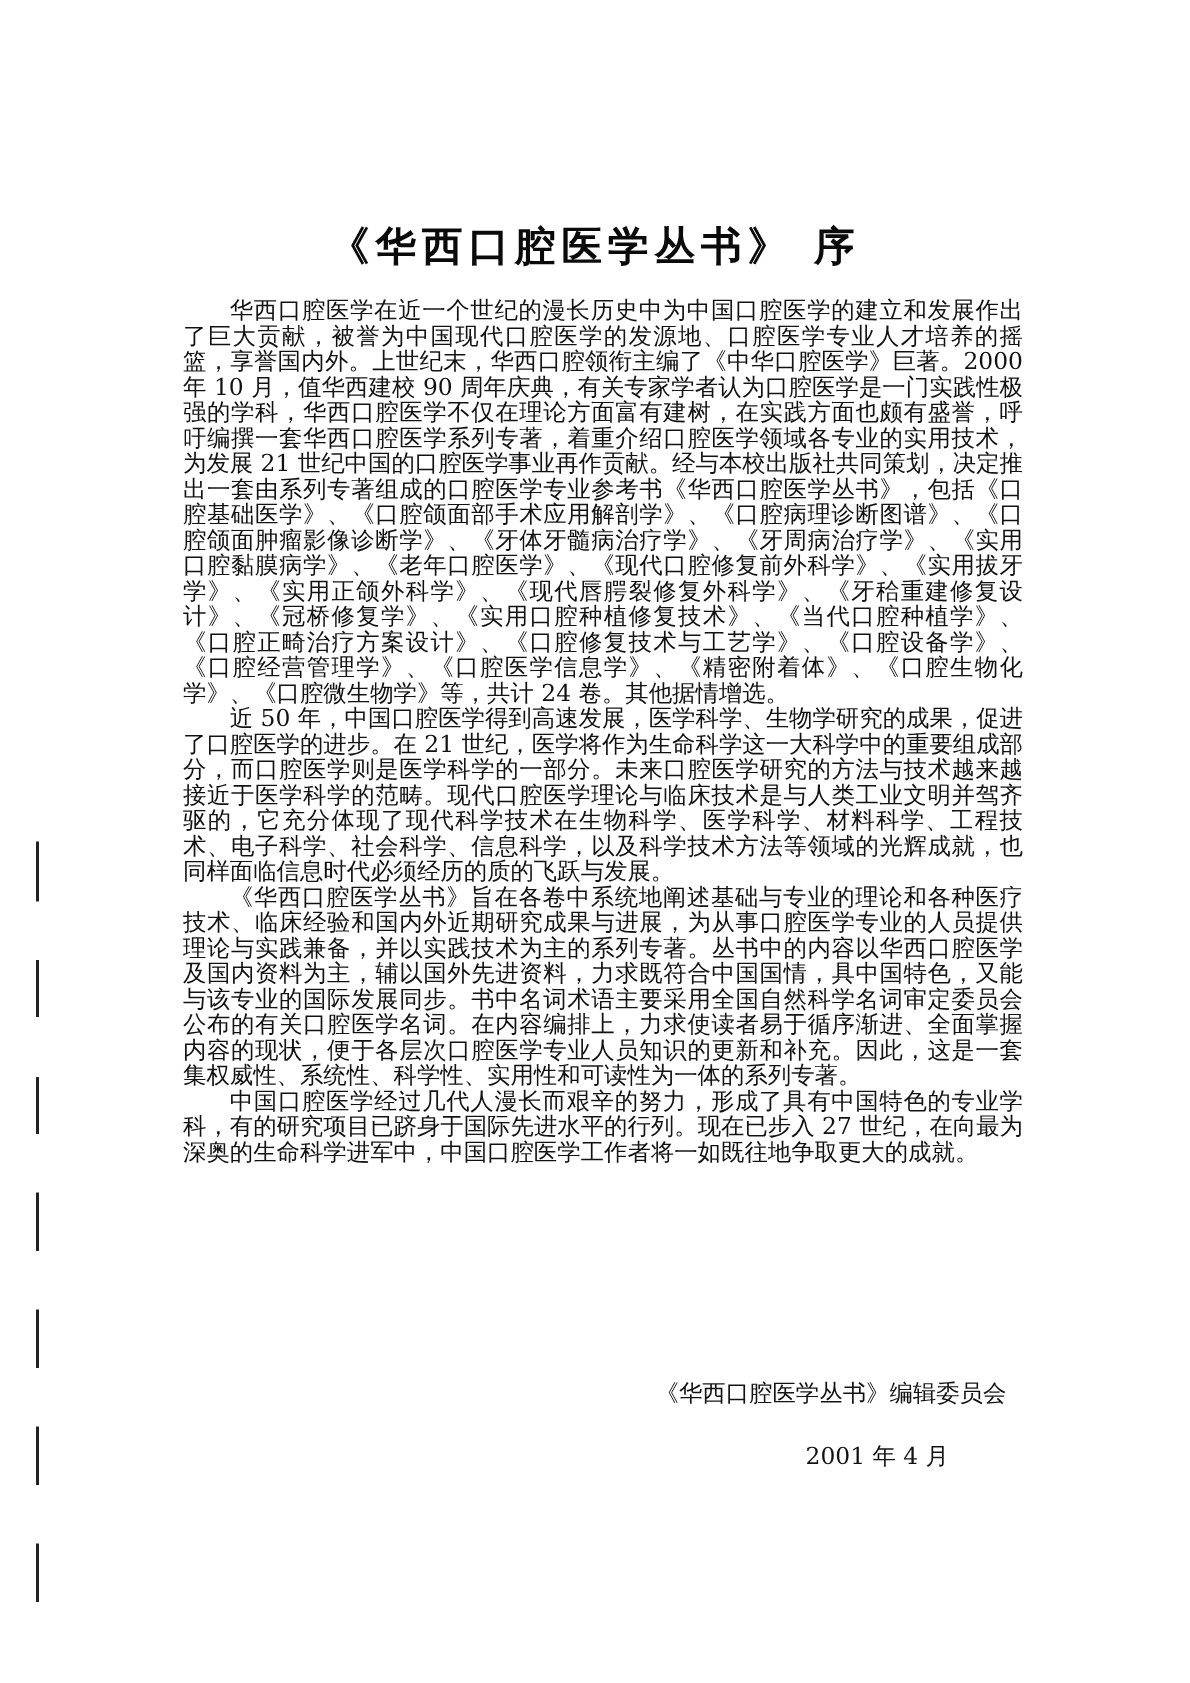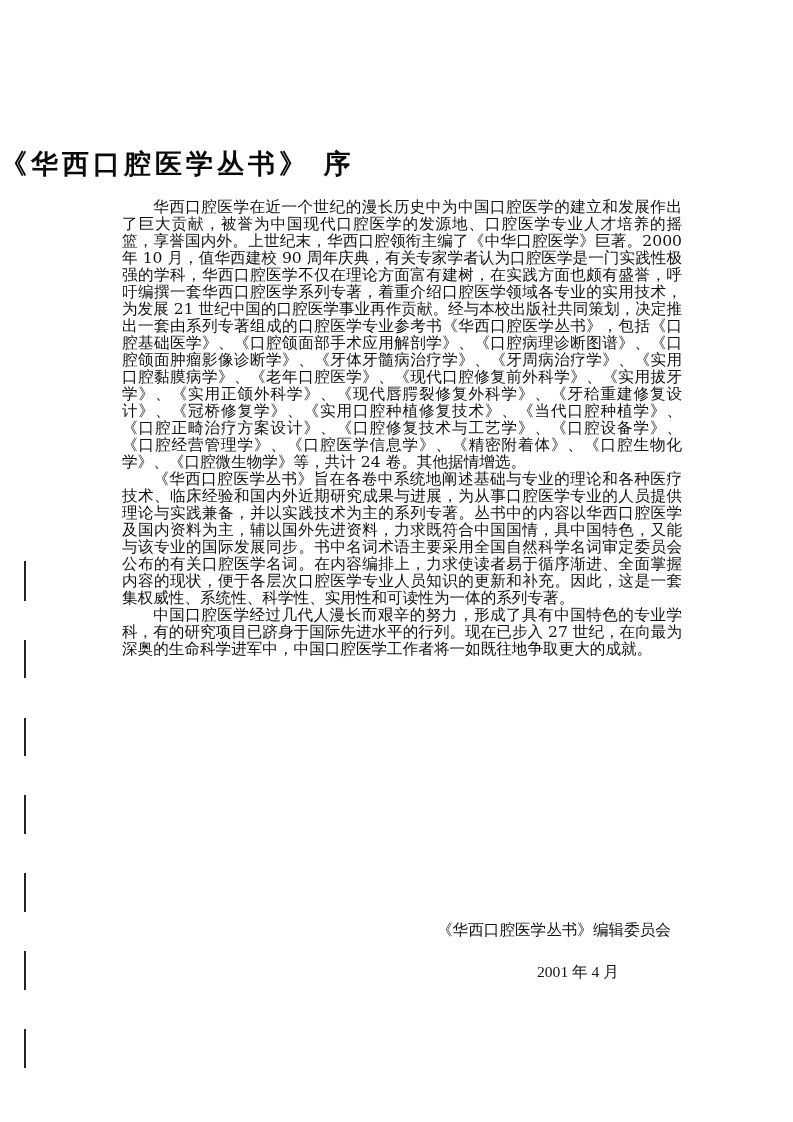--- a/index.html
+++ b/index.html
@@ -1,34 +1,35 @@
 <!DOCTYPE html>
 <html><head>
 <meta charset="utf-8">
 <style>
   html, body { margin: 0; padding: 0; background: #ffffff; }
   body { width: 793px; height: 1122px; position: relative; overflow: hidden;
          font-family: "DejaVu Serif", "Liberation Serif", serif; color: #111; }
-  .title { position: absolute; left: 0; width: 793px; top: 146px; 
+  .title { position: absolute; left: 0; width: 793px; top: 146px; text-align: center;
            font-family: "DejaVu Sans", "Liberation Sans", sans-serif; font-weight: bold;
            font-size: 27px; letter-spacing: 4px; color: #0a0a0a; }
   .body-text { position: absolute; left: 122px; width: 560px; top: 199px;
                font-size: 15.6px; line-height: 17px; text-align: justify; }
   .body-text p { margin: 0; text-indent: 2em; }
-  .sig { position: absolute; left: 437px; top: 918px; font-size: 15.6px; line-height: 23.4px; font-family: Liberation Serif, serif; }
+  .sig { position: absolute; left: 437px; top: 918px; font-size: 15.6px; line-height: 23.4px; }
   .sig .date { padding-left: 100px; margin-top: 19px; }
   .margin-mark { position: absolute; left: 24px; width: 2px; background: #222; }
 </style>
 </head>
 <body>
 
 <div class="title">《华西口腔医学丛书》 序</div>
 
 <div class="body-text">
   <p>华西口腔医学在近一个世纪的漫长历史中为中国口腔医学的建立和发展作出了巨大贡献，被誉为中国现代口腔医学的发源地、口腔医学专业人才培养的摇篮，享誉国内外。上世纪末，华西口腔领衔主编了《中华口腔医学》巨著。2000 年 10 月，值华西建校 90 周年庆典，有关专家学者认为口腔医学是一门实践性极强的学科，华西口腔医学不仅在理论方面富有建树，在实践方面也颇有盛誉，呼吁编撰一套华西口腔医学系列专著，着重介绍口腔医学领域各专业的实用技术，为发展 21 世纪中国的口腔医学事业再作贡献。经与本校出版社共同策划，决定推出一套由系列专著组成的口腔医学专业参考书《华西口腔医学丛书》，包括《口腔基础医学》、《口腔颌面部手术应用解剖学》、《口腔病理诊断图谱》、《口腔颌面肿瘤影像诊断学》、《牙体牙髓病治疗学》、《牙周病治疗学》、《实用口腔黏膜病学》、《老年口腔医学》、《现代口腔修复前外科学》、《实用拔牙学》、《实用正颌外科学》、《现代唇腭裂修复外科学》、《牙秴重建修复设计》、《冠桥修复学》、《实用口腔种植修复技术》、《当代口腔种植学》、《口腔正畸治疗方案设计》、《口腔修复技术与工艺学》、《口腔设备学》、《口腔经营管理学》、《口腔医学信息学》、《精密附着体》、《口腔生物化学》、《口腔微生物学》等，共计 24 卷。其他据情增选。</p>
+  <p>近 50 年，中国口腔医学得到高速发展，医学科学、生物学研究的成果，促进了口腔医学的进步。在 21 世纪，医学将作为生命科学这一大科学中的重要组成部分，而口腔医学则是医学科学的一部分。未来口腔医学研究的方法与技术越来越接近于医学科学的范畴。现代口腔医学理论与临床技术是与人类工业文明并驾齐驱的，它充分体现了现代科学技术在生物科学、医学科学、材料科学、工程技术、电子科学、社会科学、信息科学，以及科学技术方法等领域的光辉成就，也同样面临信息时代必须经历的质的飞跃与发展。</p>
   <p>《华西口腔医学丛书》旨在各卷中系统地阐述基础与专业的理论和各种医疗技术、临床经验和国内外近期研究成果与进展，为从事口腔医学专业的人员提供理论与实践兼备，并以实践技术为主的系列专著。丛书中的内容以华西口腔医学及国内资料为主，辅以国外先进资料，力求既符合中国国情，具中国特色，又能与该专业的国际发展同步。书中名词术语主要采用全国自然科学名词审定委员会公布的有关口腔医学名词。在内容编排上，力求使读者易于循序渐进、全面掌握内容的现状，便于各层次口腔医学专业人员知识的更新和补充。因此，这是一套集权威性、系统性、科学性、实用性和可读性为一体的系列专著。</p>
   <p>中国口腔医学经过几代人漫长而艰辛的努力，形成了具有中国特色的专业学科，有的研究项目已跻身于国际先进水平的行列。现在已步入 27 世纪，在向最为深奥的生命科学进军中，中国口腔医学工作者将一如既往地争取更大的成就。</p>
 </div>
 
 <div class="sig">
   <div>《华西口腔医学丛书》编辑委员会</div>
   <div class="date">2001 年 4 月</div>
 </div>
 
 <div id="marks">

